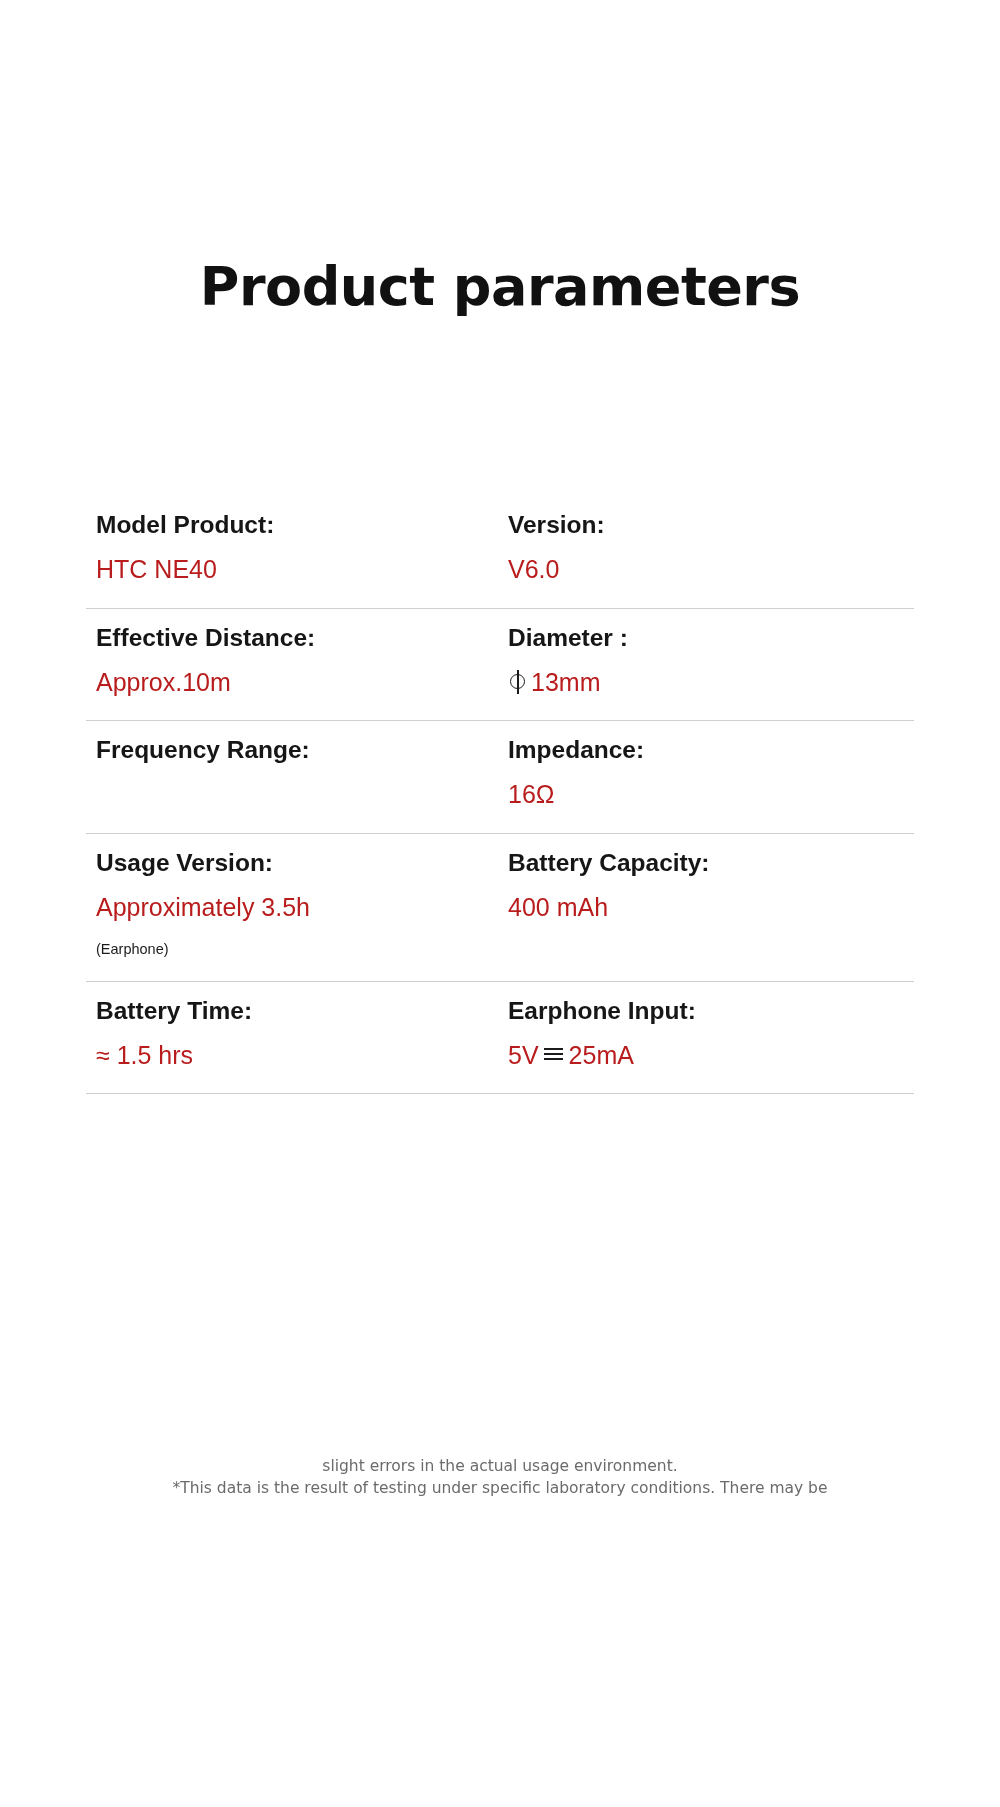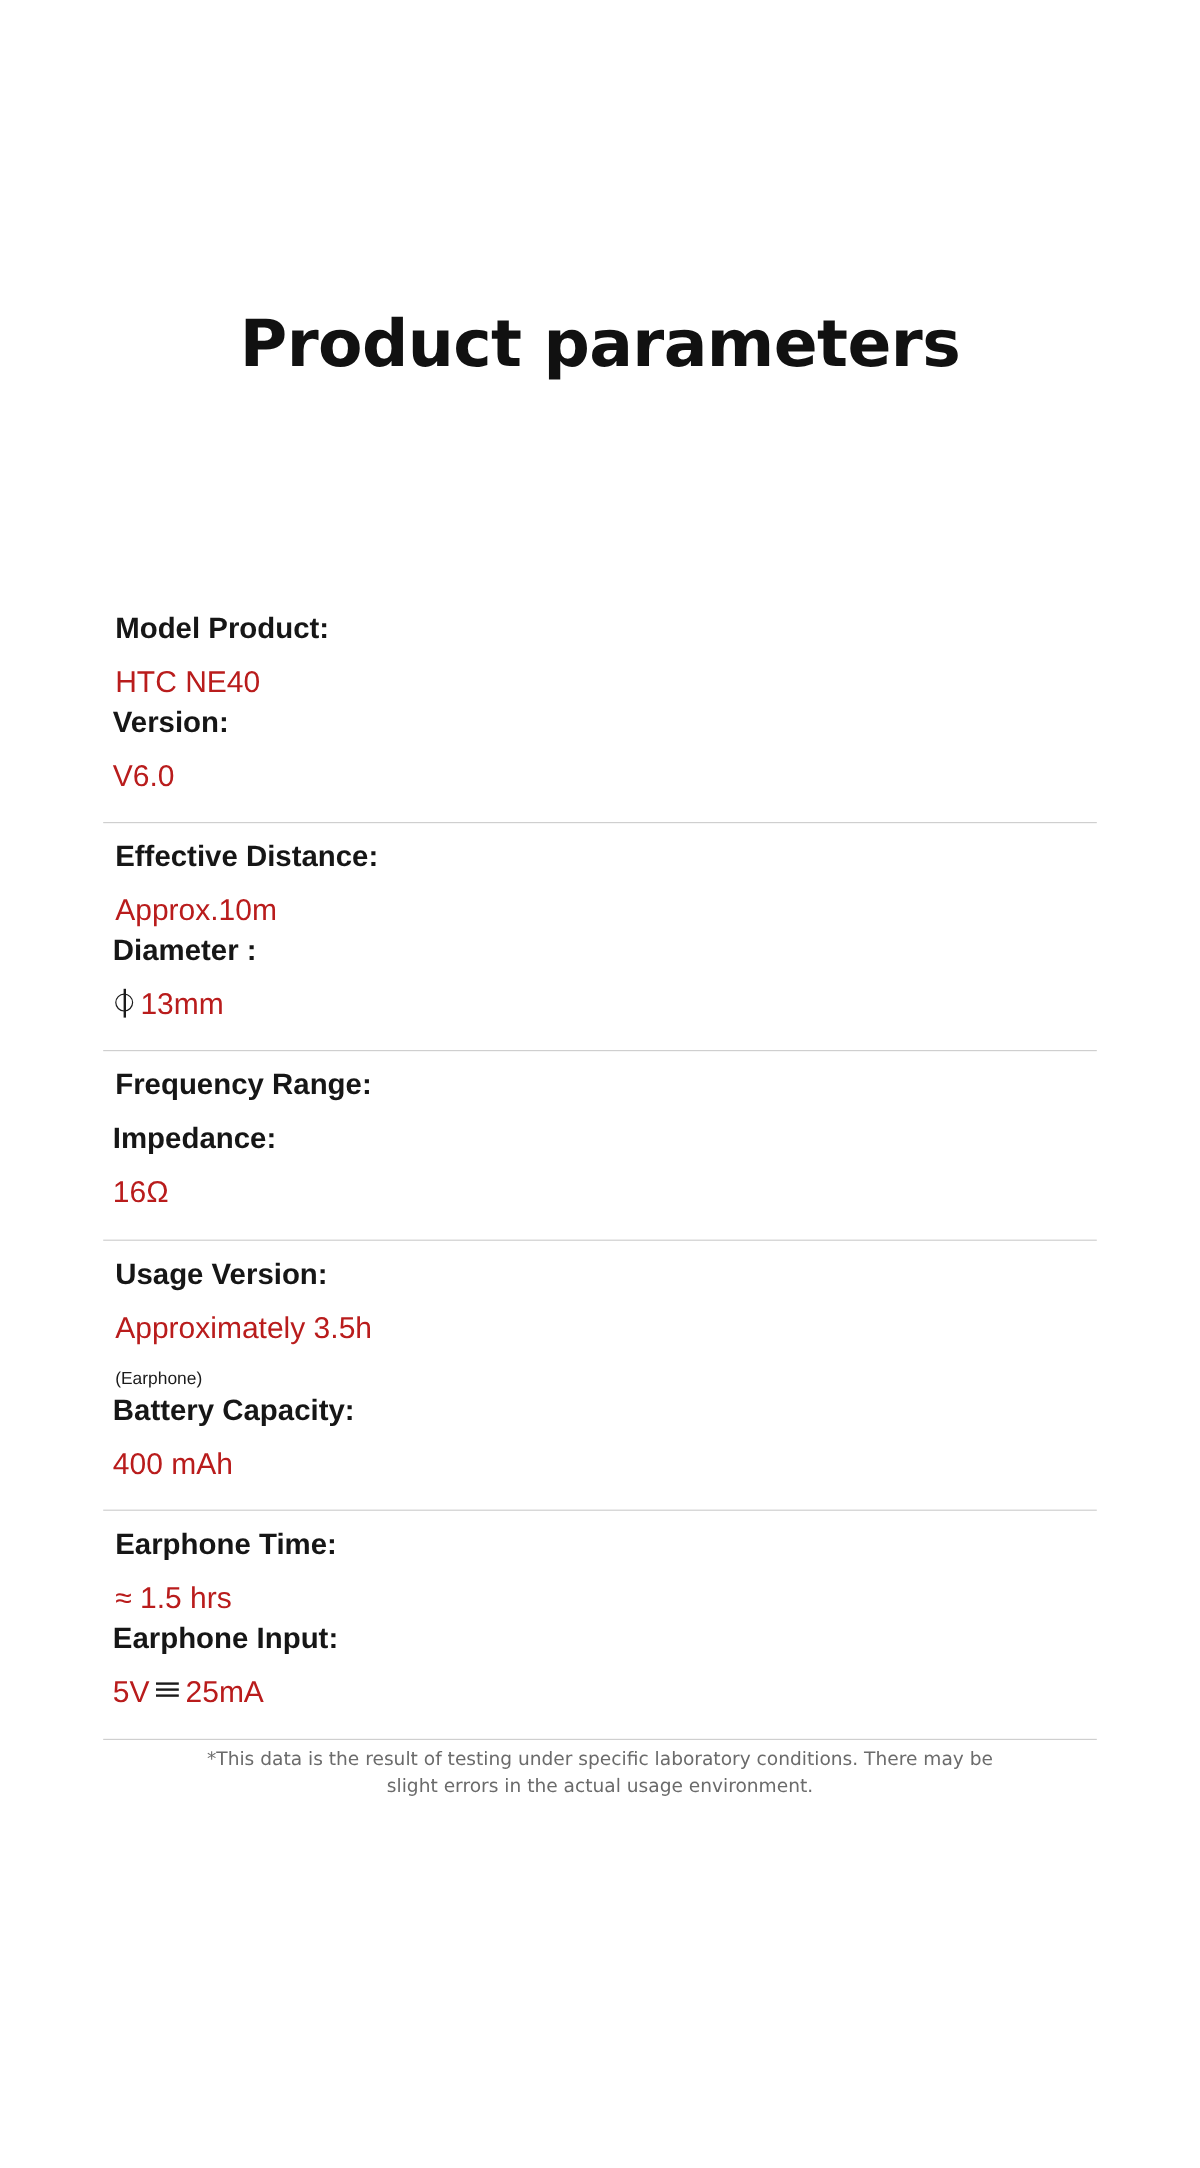--- a/index.html
+++ b/index.html
@@ -34,21 +34,21 @@
     font-family: "DejaVu Sans", sans-serif;
   }
   .spec-table {
     position: absolute;
     top: 500px;
     left: 86px;
     width: 828px;
   }
   .spec-row {
     display: flex;
-    flex-direction: column;
+    flex-direction: row;
     padding: 12px 0 22px 0;
     border-bottom: 1.5px solid #cfcfcf;
     min-height: 86px;
     box-sizing: border-box;
   }
   .spec-row:first-child {
     padding-top: 8px;
   }
   .spec-cell {
     width: 50%;
@@ -186,29 +186,29 @@
         <div class="spec-subvalue">(Earphone)</div>
       </div>
       <div class="spec-cell right">
         <div class="spec-label">Battery Capacity:</div>
         <div class="spec-value">400 mAh</div>
       </div>
     </div>
 
     <div class="spec-row">
       <div class="spec-cell left">
-        <div class="spec-label">Earphone Time:</div>
+        <div class="spec-label">Battery Time:</div>
         <div class="spec-value">≈ 1.5 hrs</div>
       </div>
       <div class="spec-cell right">
         <div class="spec-label">Earphone Input:</div>
         <div class="spec-value"><span>5V</span><span class="dc-symbol"><i></i><i></i><i></i></span><span>25mA</span></div>
       </div>
     </div>
 
   </div>
 
   <div class="footnote">
+    <span>slight errors in the actual usage environment.</span>
     <span>*This data is the result of testing under specific laboratory conditions. There may be</span>
-    <span>slight errors in the actual usage environment.</span>
   </div>
 
 </div>
 
 </body></html>

